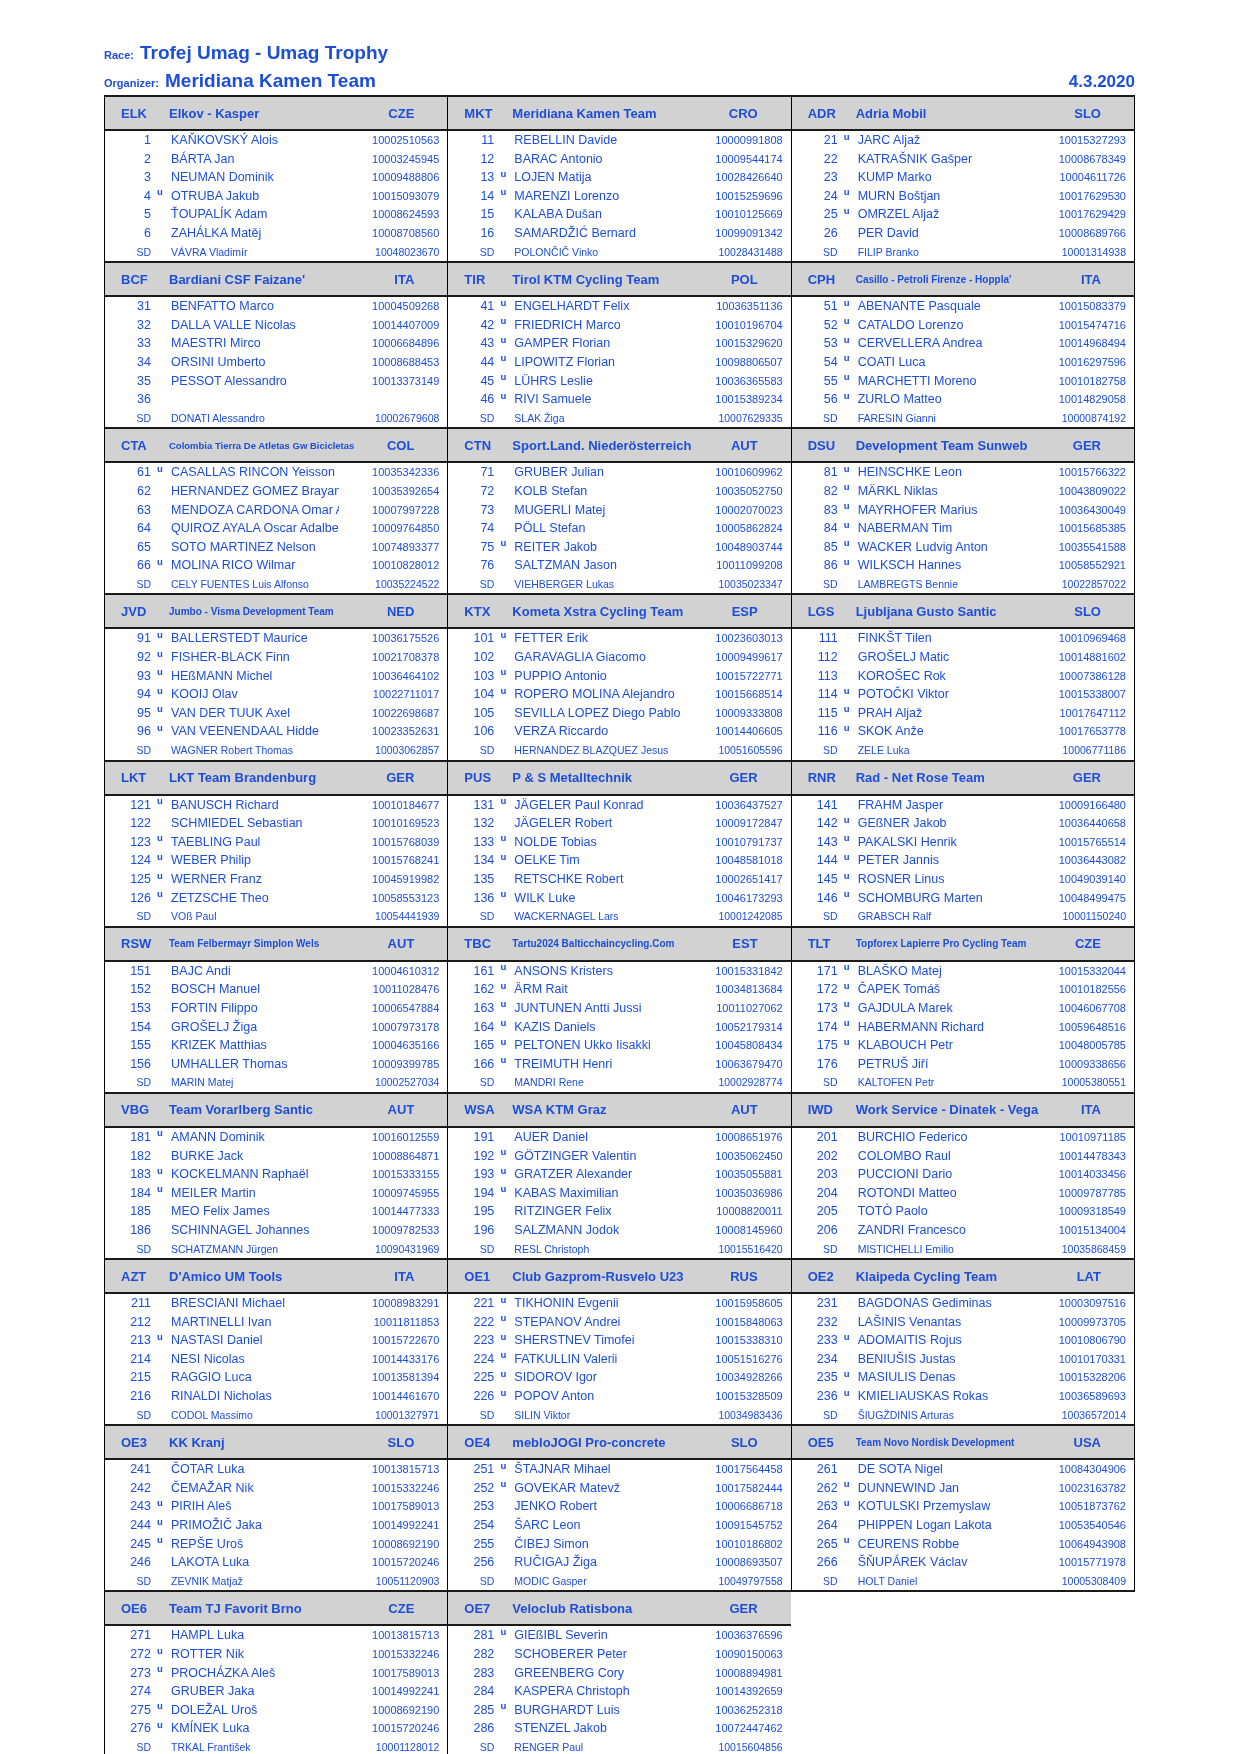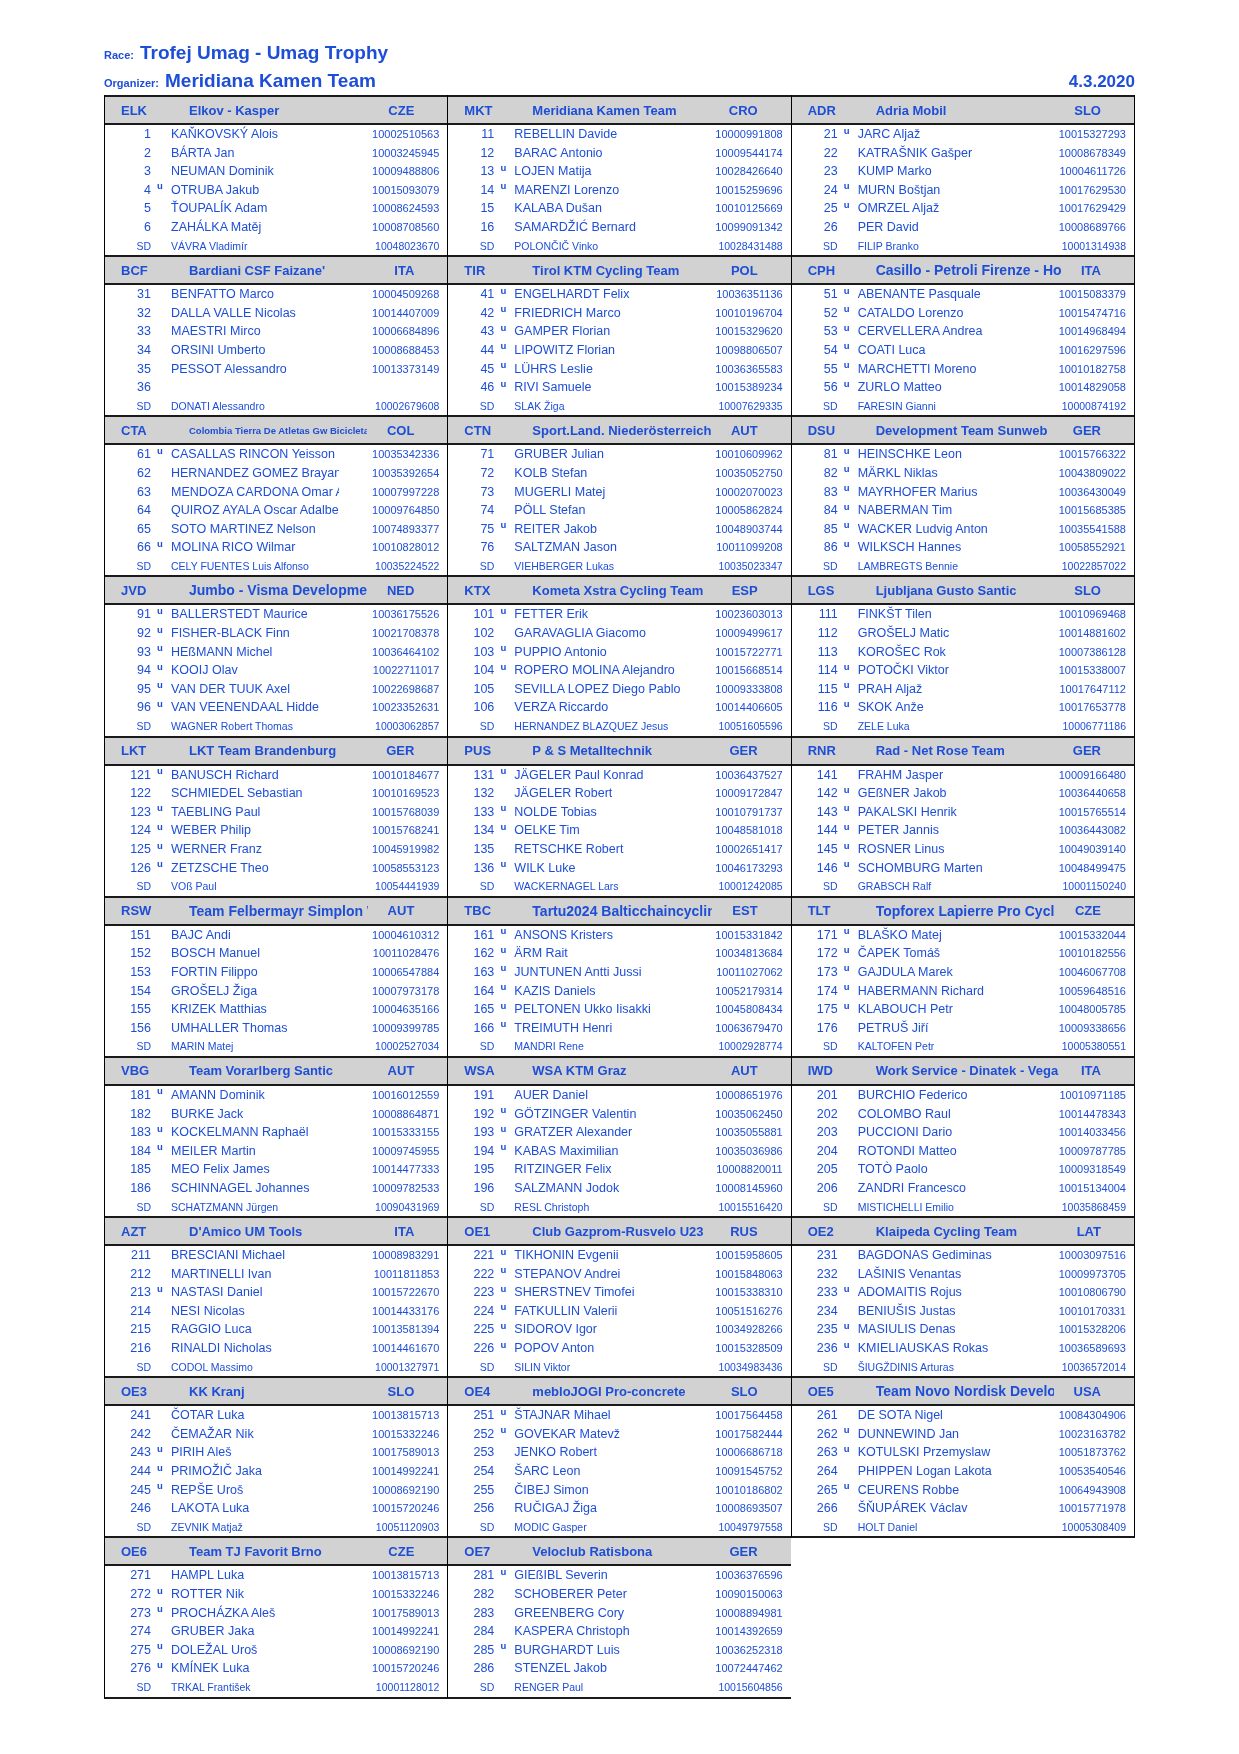--- a/index.html
+++ b/index.html
@@ -11,25 +11,25 @@
   .hdr-value{font-size:19px;font-weight:700;}
   .race-line{top:42px;}
   .org-line{top:70px;}
   .doc-title{position:absolute;left:0;right:0;top:46px;text-align:center;
              font-size:31px;font-weight:700;letter-spacing:0.5px;}
   .doc-date{position:absolute;top:72px;right:104px;font-size:17px;font-weight:700;}
   
   .tbl{position:absolute;left:104px;top:95px;width:1031px;display:flex;align-items:flex-start;}
   .col{flex:1;min-width:0;border-left:1.5px solid #000;border-bottom:2px solid #1a1a1a;box-sizing:border-box;}
   .col:last-child{border-right:1.5px solid #000;}
-  .thead{display:flex;align-items:center;height:30px;background:#d2d2d2;
-         border-top:2px solid #1a1a1a;border-bottom:2px solid #1a1a1a;box-sizing:border-box;overflow:hidden;gap:20px;}
+  .thead{display:flex;align-items:center;height:36px;background:#d2d2d2;
+         border-top:2px solid #1a1a1a;border-bottom:2px solid #1a1a1a;box-sizing:border-box;overflow:hidden;}
   .tcode{width:64px;padding-left:16px;font-weight:700;font-size:13px;box-sizing:border-box;flex:none;}
   .tname{flex:1;font-weight:700;font-size:13px;white-space:nowrap;overflow:hidden;}
-  .tname.sm{font-size:14px;}
+  .tname.sm{font-size:10px;}
   .tname.xs{font-size:9.5px;}
   .tcountry{flex:none;font-weight:700;font-size:13px;padding-right:33px;}
   .row{display:flex;height:18.6px;line-height:18.6px;box-sizing:border-box;}
   .num{width:46px;flex:none;text-align:right;font-size:12.5px;}
   .um{width:18px;flex:none;text-align:center;font-size:9.5px;font-weight:700;position:relative;top:-3.5px;}
   .rname{flex:1;font-size:12.5px;white-space:nowrap;overflow:hidden;padding-left:2px;}
   .rid{width:100px;flex:none;text-align:right;font-size:11px;padding-right:8px;
        font-family:"Liberation Sans",sans-serif;}
   .row.sd{height:18.6px;}
   .row.sd .num,.row.sd .rname,.row.sd .rid{font-size:10.5px;}

